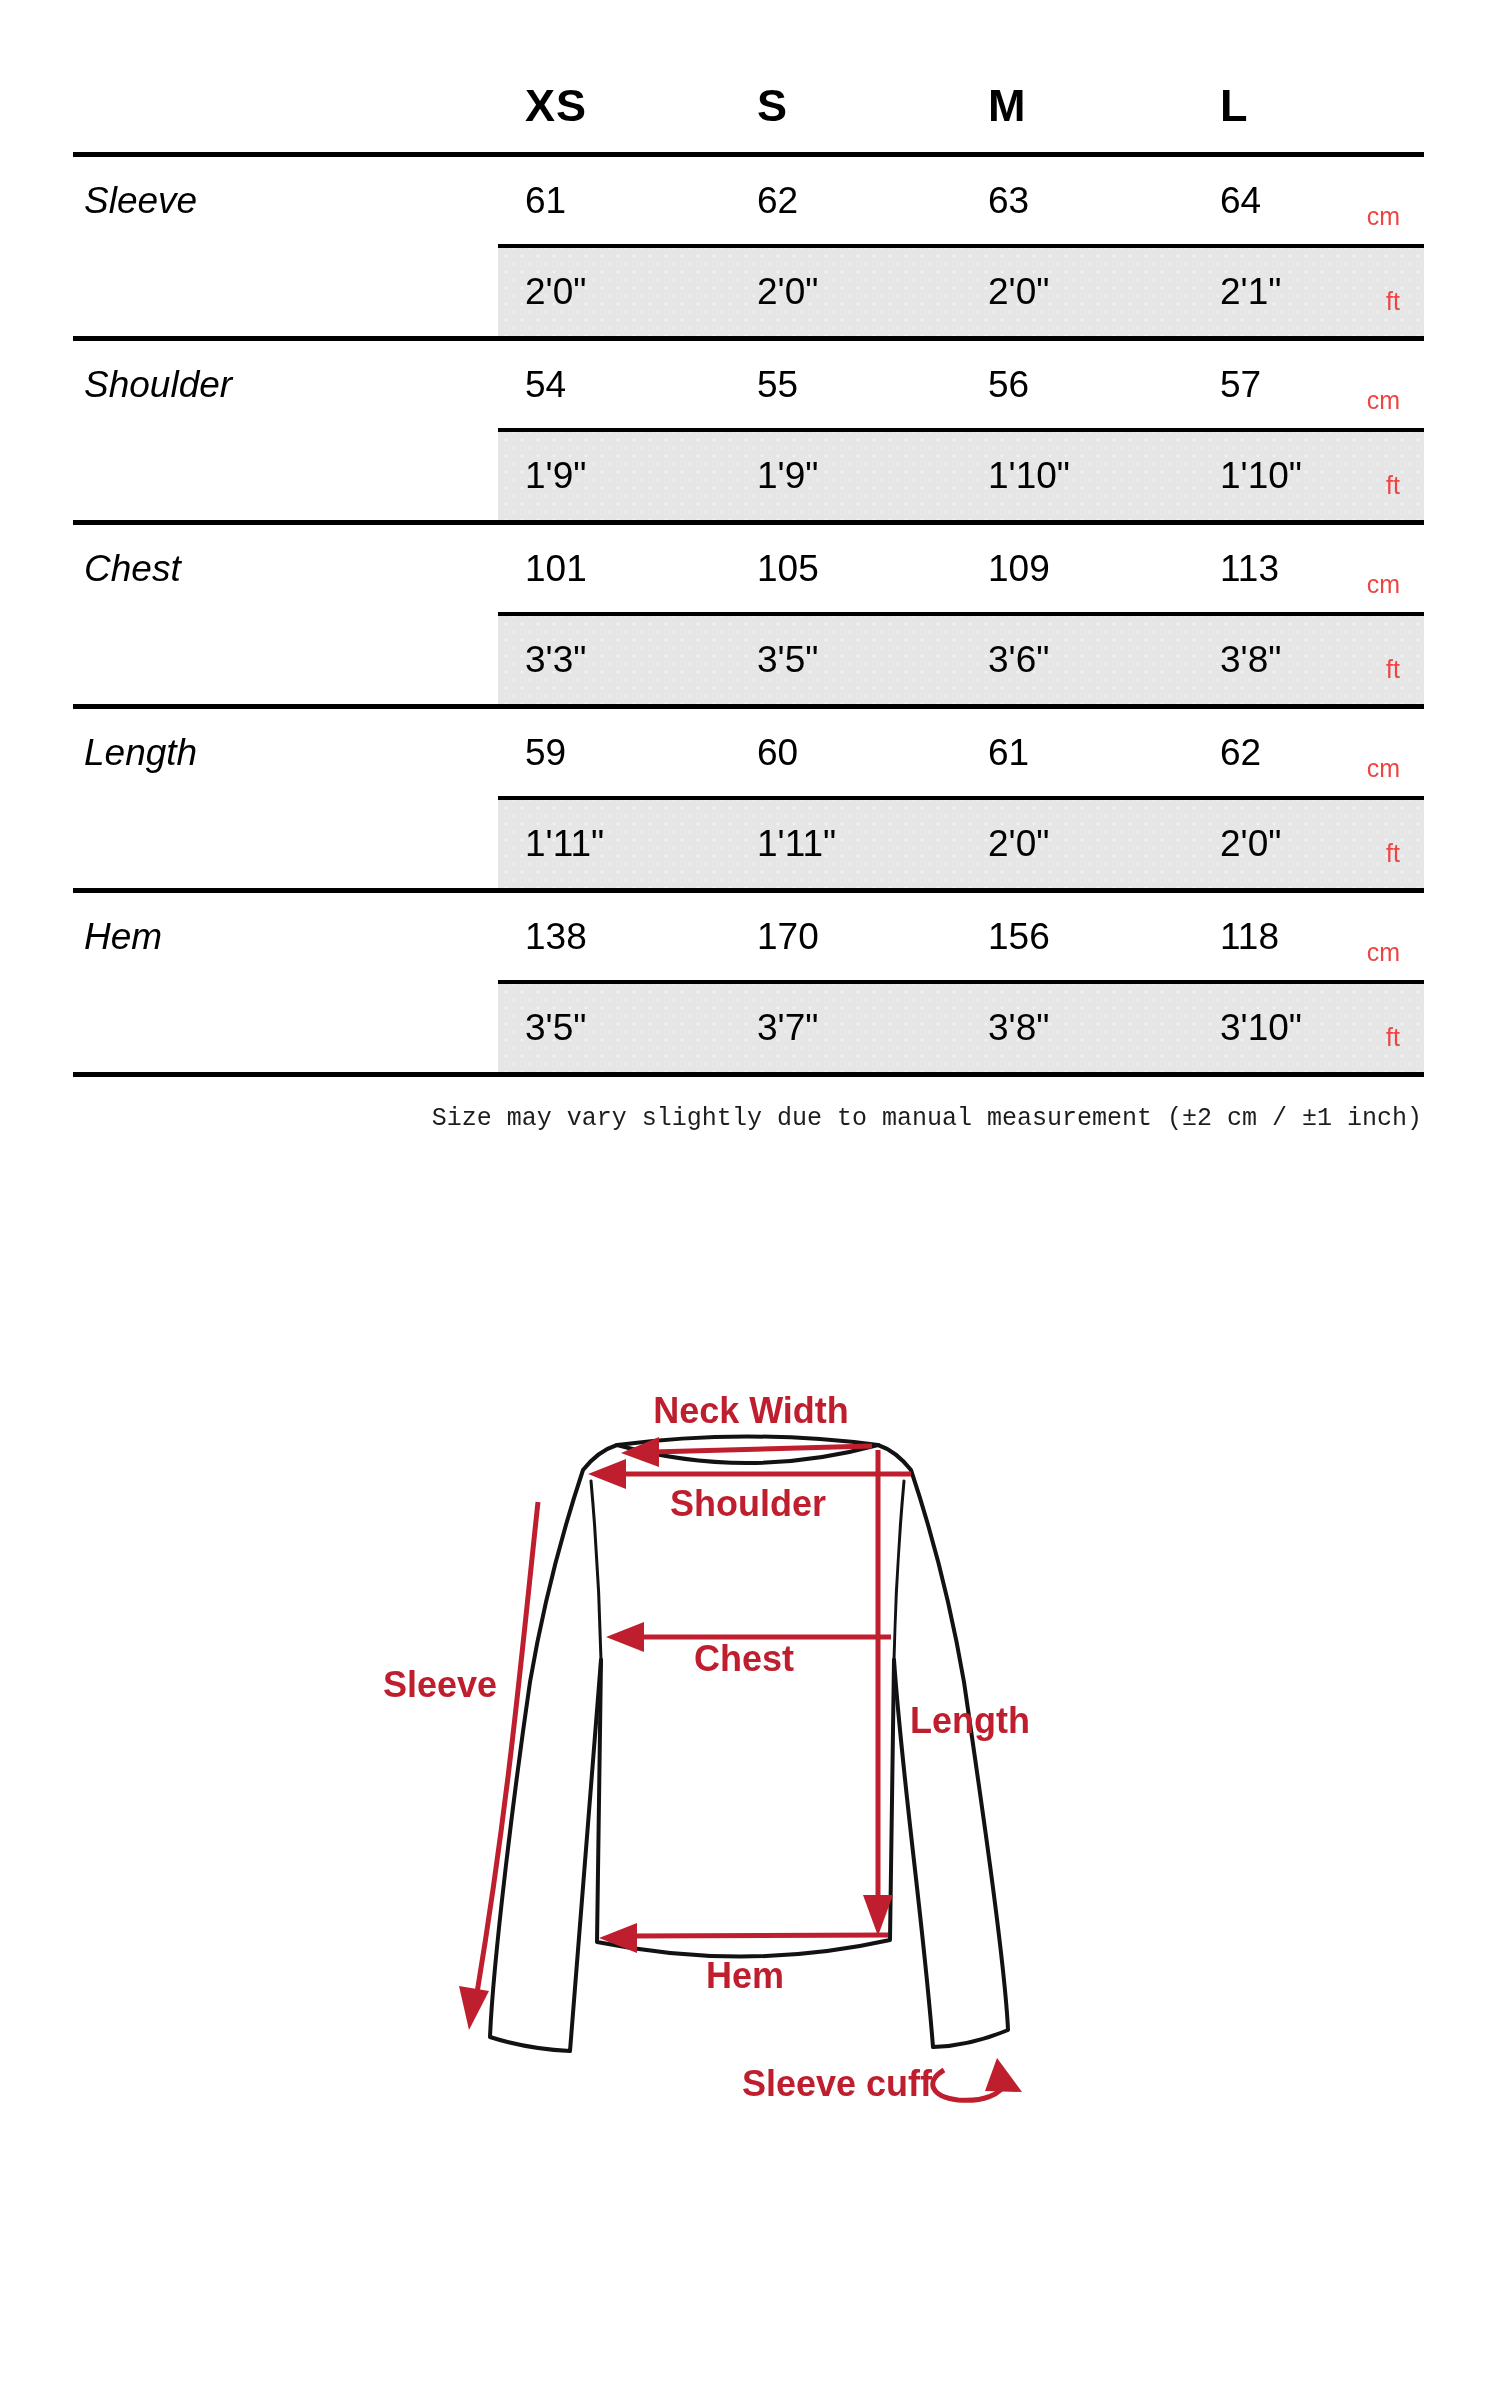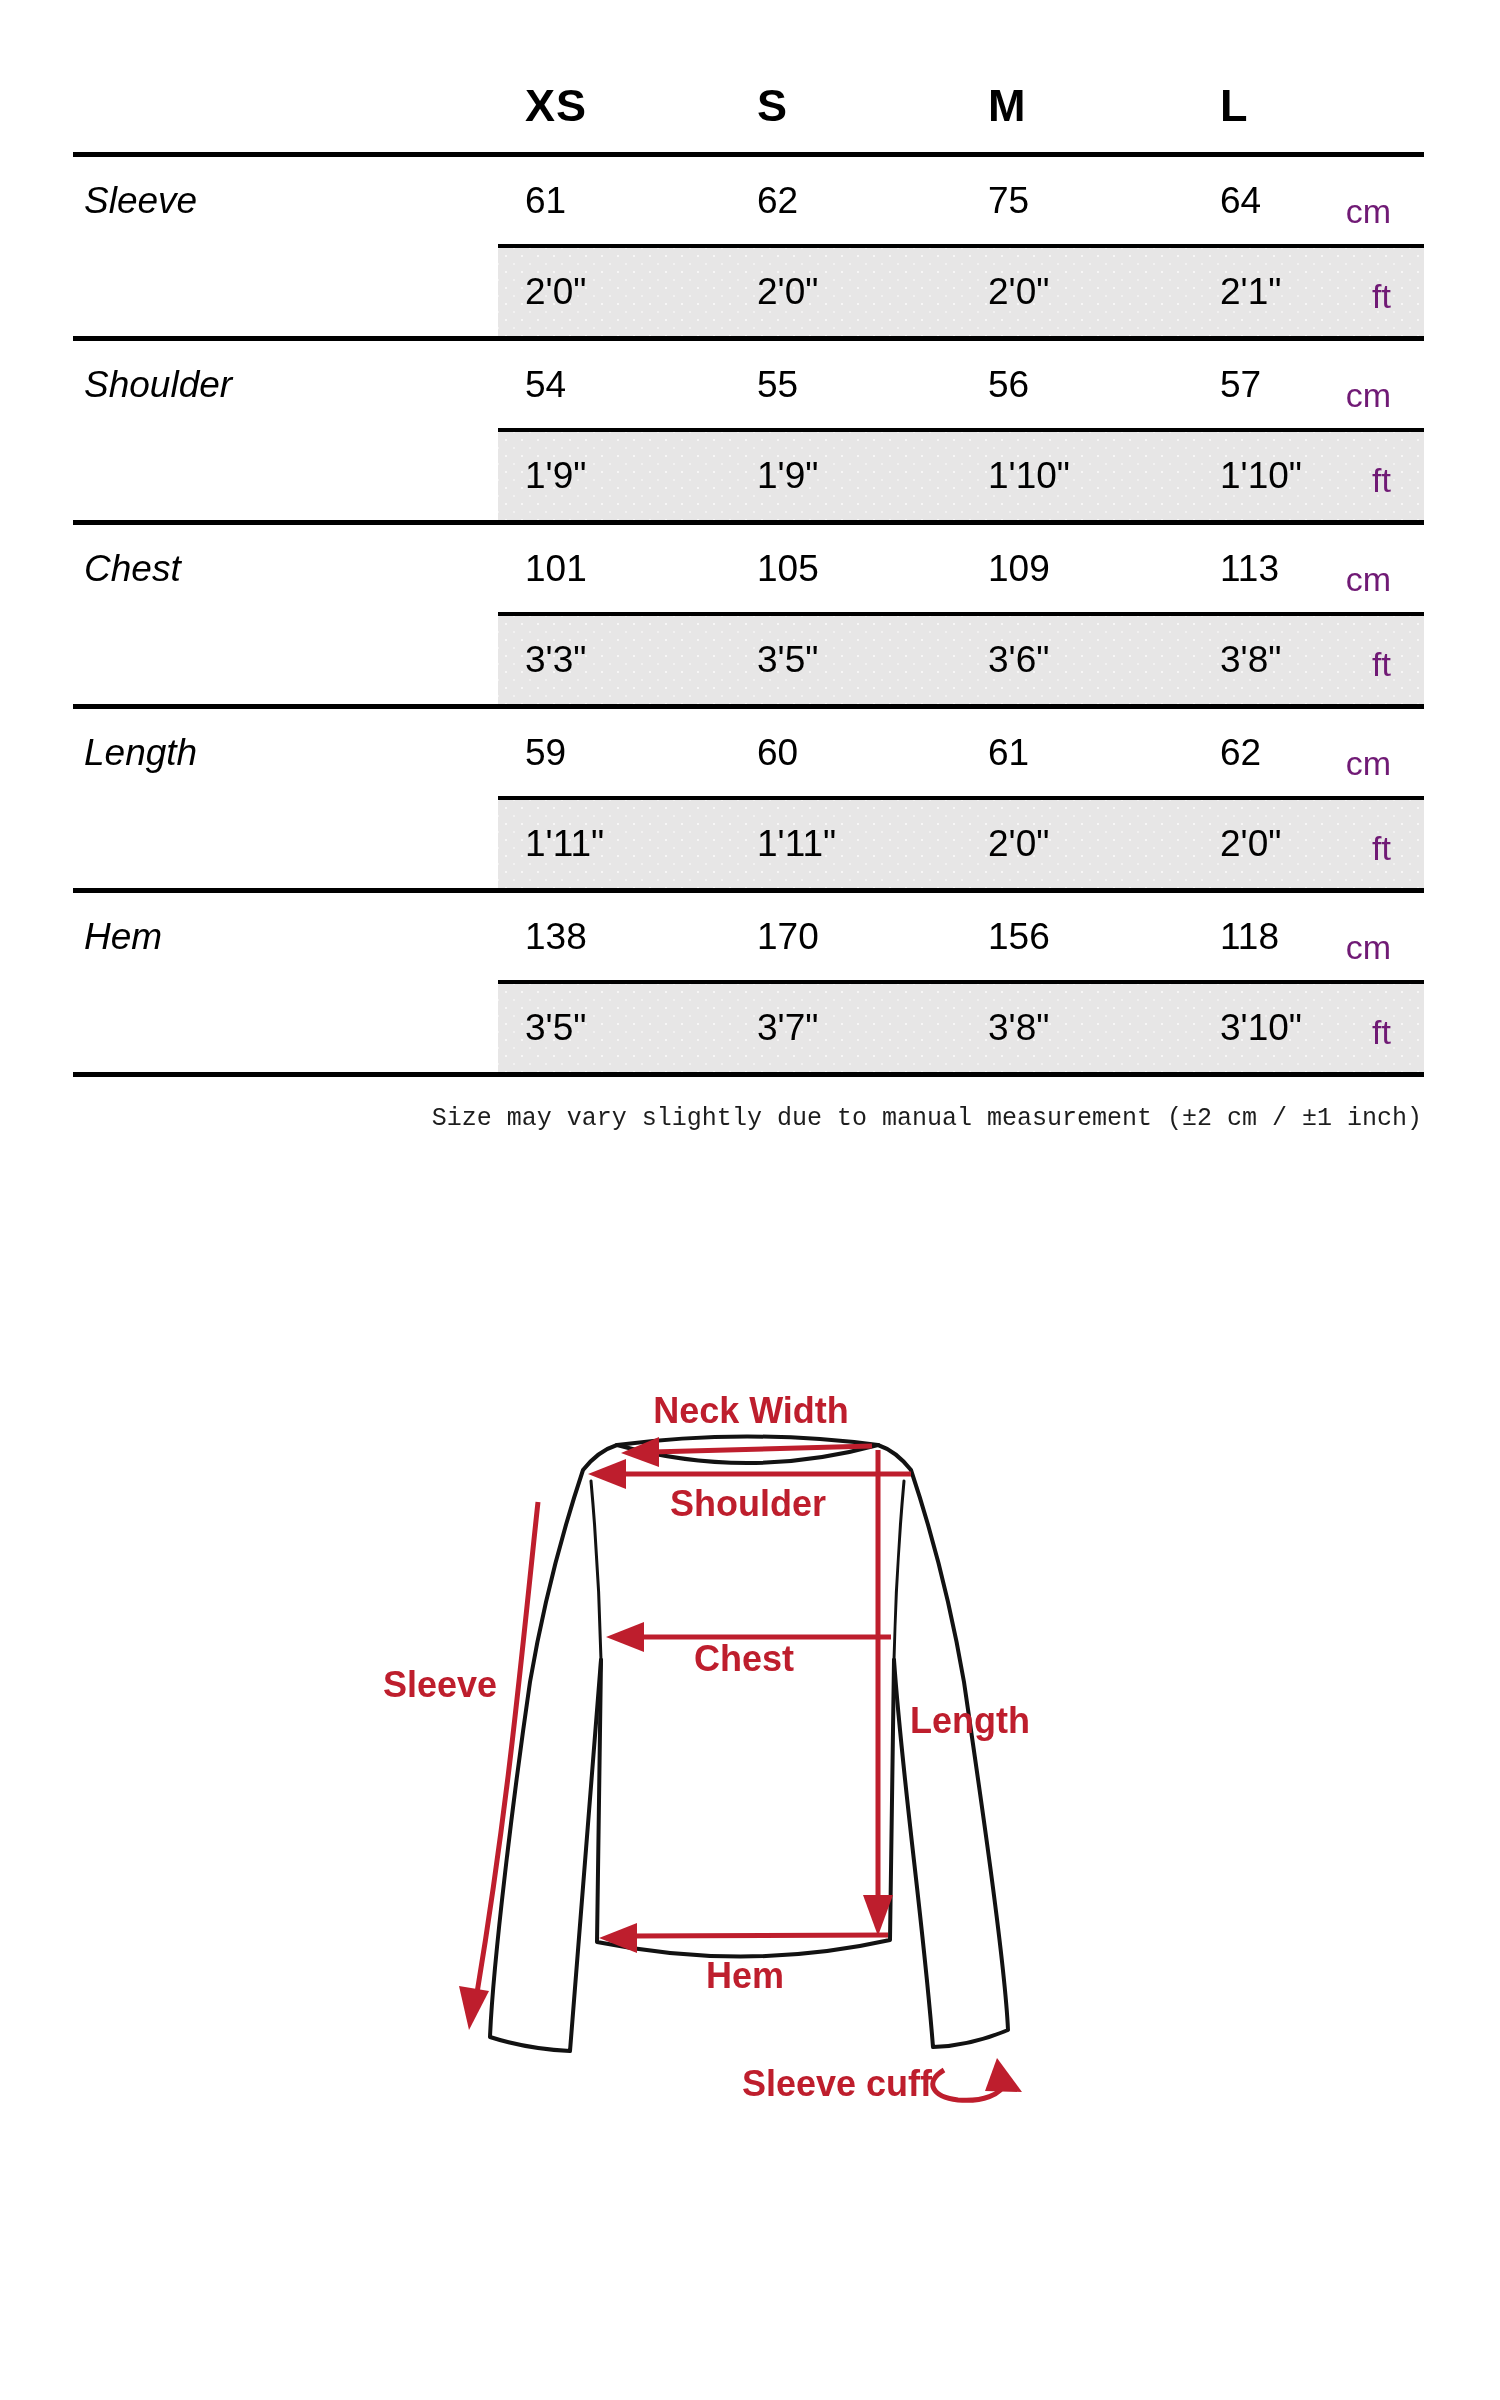--- a/index.html
+++ b/index.html
@@ -16,21 +16,21 @@
   .cm-row{height:87px;display:grid;grid-template-columns:425px 232px 231px 232px 231px;align-items:center;}
   .rowlabel{font-size:37px;font-style:italic;color:#000;padding-left:11px;}
   .val{font-size:37px;color:#000;padding-left:27px;white-space:nowrap;}
   .ft-row{height:92px;}
   .band{position:absolute;left:425px;top:0;width:926px;height:88px;border-top:4px solid #000;
         background-color:#e7e6e6;
         background-image:radial-gradient(#f7f6f6 1.3px, rgba(0,0,0,0) 1.5px),
                          radial-gradient(#f2f1f1 1.2px, rgba(0,0,0,0) 1.4px);
         background-size:16px 16px,16px 16px;background-position:0 0,8px 8px;
         display:grid;grid-template-columns:232px 231px 232px 231px;align-items:center;}
-  .unit{position:absolute;font-size:34px;color:#701a75;right:33px;}
+  .unit{position:absolute;font-size:25px;color:#ef4444;right:24px;}
   .cm-row .unit{bottom:13px;}
   .ft-row .unit{bottom:20px;}
   .note{margin-top:27px;text-align:right;font-size:25px;color:#1d1d1d;padding-right:2px;font-family:Liberation Mono, monospace;}
 
   
   .diagram{position:absolute;left:380px;top:1385px;}
   .outline{fill:none;stroke:#121212;stroke-width:4;stroke-linecap:round;stroke-linejoin:round;}
   .seam{fill:none;stroke:#121212;stroke-width:3;stroke-linecap:round;}
   .meas{fill:none;stroke:#be1e2d;stroke-width:5;stroke-linecap:butt;}
   .head{fill:#be1e2d;stroke:none;}
@@ -49,21 +49,21 @@
       <div class="col">S</div>
       <div class="col">M</div>
       <div class="col">L</div>
     </div>
 
     <div class="group">
       <div class="row cm-row">
         <div class="cell"><span class="rowlabel">Sleeve</span></div>
         <span class="val">61</span>
         <span class="val">62</span>
-        <span class="val">75</span>
+        <span class="val">63</span>
         <span class="val">64</span>
         <span class="unit">cm</span>
       </div>
       <div class="row ft-row">
         <div class="band">
           <span class="val">2'0"</span>
           <span class="val">2'0"</span>
           <span class="val">2'0"</span>
           <span class="val">2'1"</span>
         </div>

